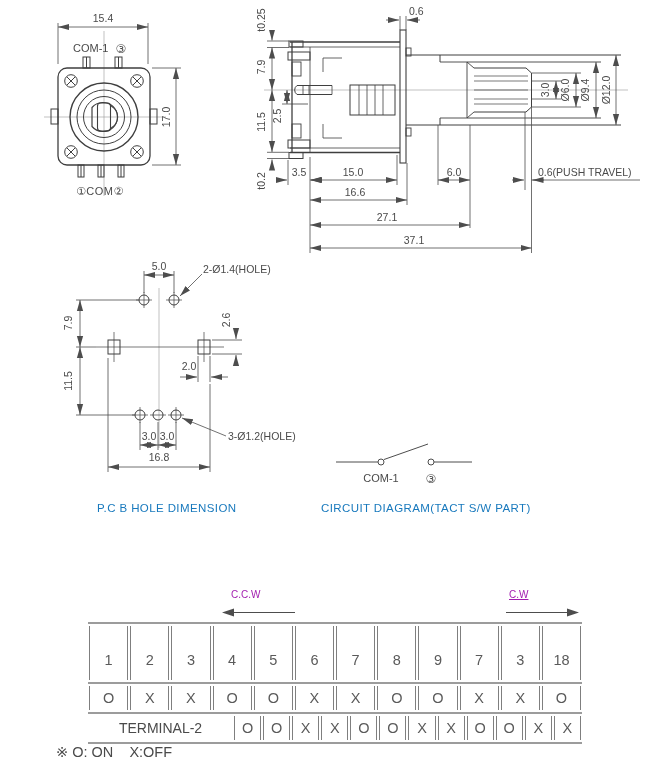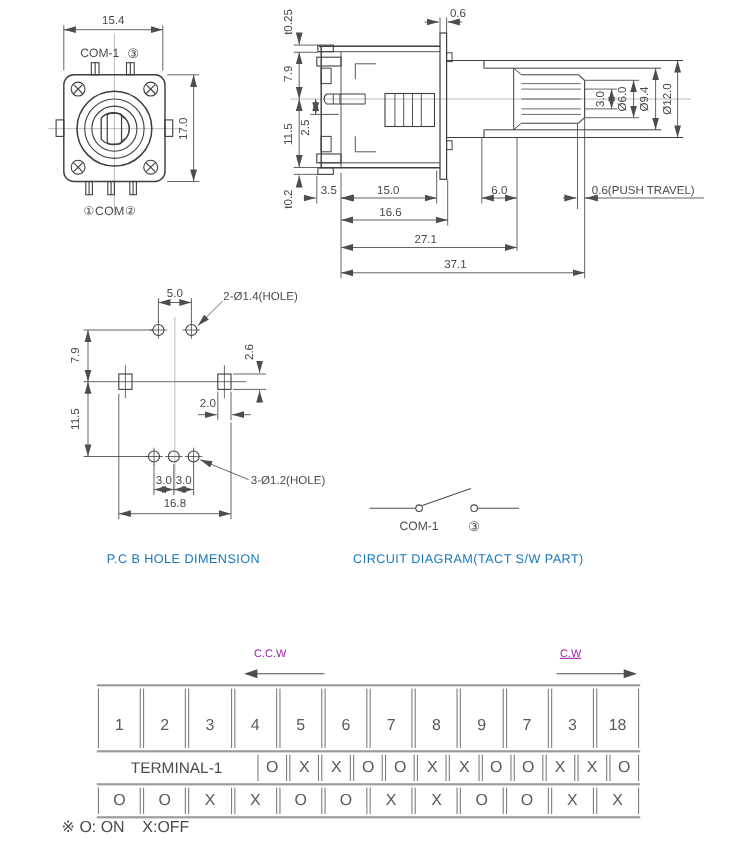--- a/index.html
+++ b/index.html
@@ -344,35 +344,35 @@
       <div class="cell">5</div>
       <div class="cell">6</div>
       <div class="cell">7</div>
       <div class="cell">8</div>
       <div class="cell">9</div>
       <div class="cell">7</div>
       <div class="cell">3</div>
       <div class="cell">18</div>
     </div>
     <div class="trow drow">
-      <div class="rowlabel">TERMINAL-1</div>
       <div class="cell">O</div>
       <div class="cell">X</div>
       <div class="cell">X</div>
       <div class="cell">O</div>
       <div class="cell">O</div>
       <div class="cell">X</div>
       <div class="cell">X</div>
       <div class="cell">O</div>
       <div class="cell">O</div>
       <div class="cell">X</div>
       <div class="cell">X</div>
       <div class="cell">O</div>
     </div>
     <div class="trow drow">
+      <div class="rowlabel">TERMINAL-2</div>
       <div class="cell">O</div>
       <div class="cell">O</div>
       <div class="cell">X</div>
       <div class="cell">X</div>
       <div class="cell">O</div>
       <div class="cell">O</div>
       <div class="cell">X</div>
       <div class="cell">X</div>
       <div class="cell">O</div>
       <div class="cell">O</div>

